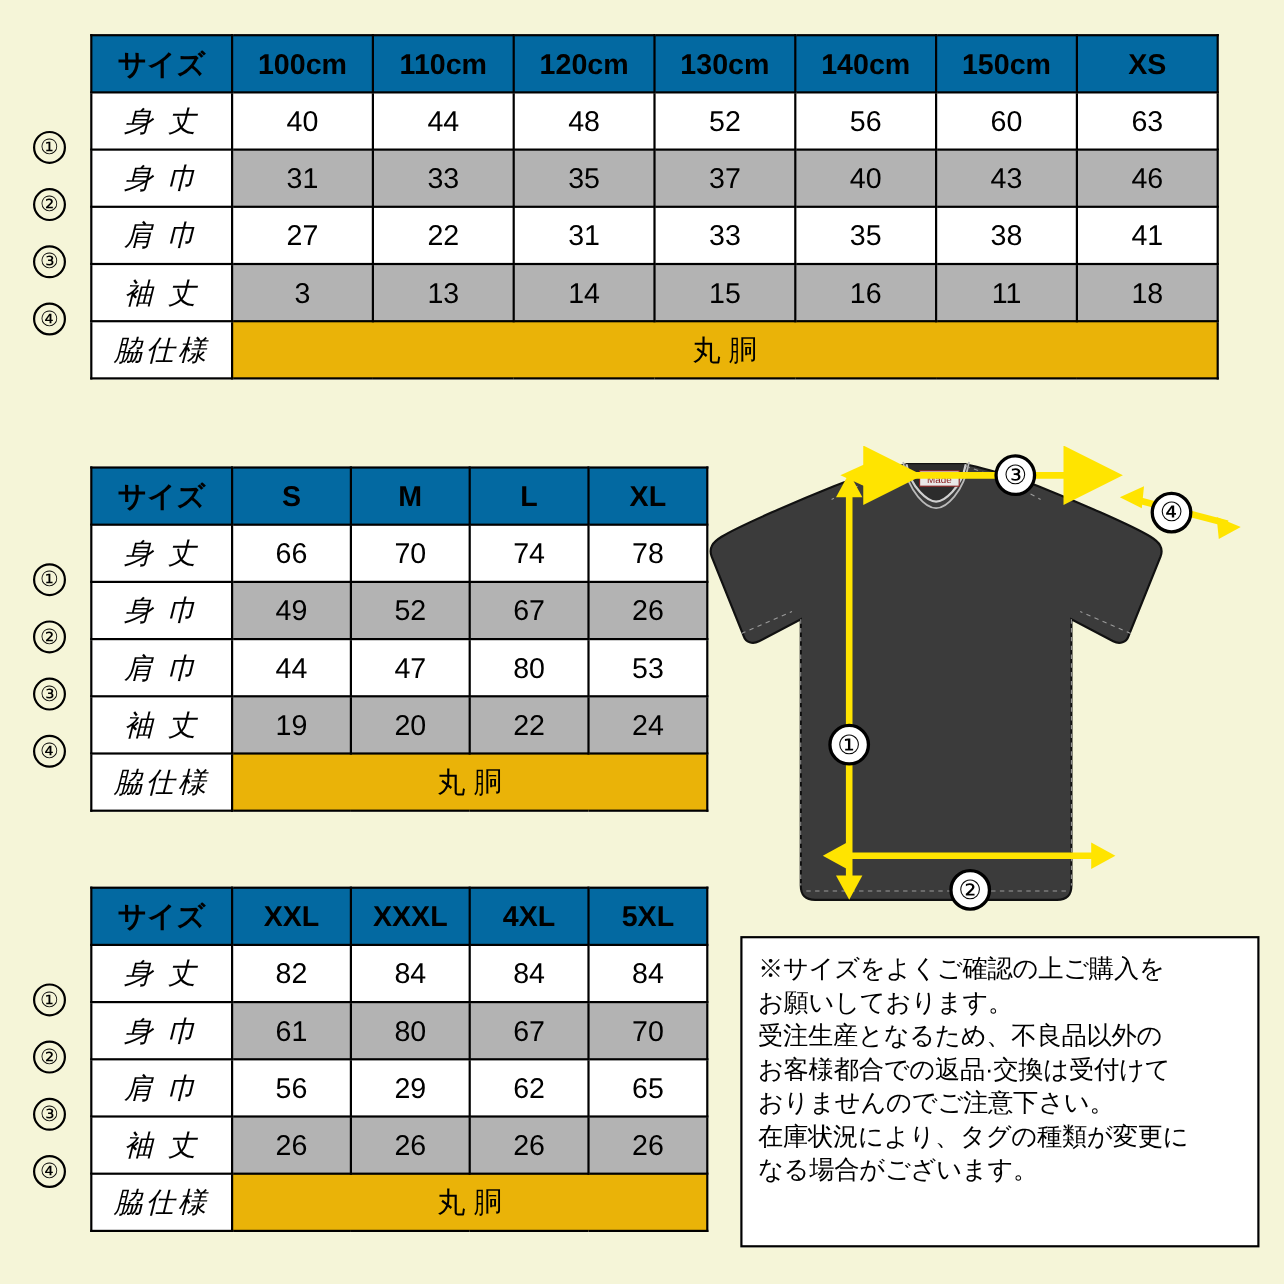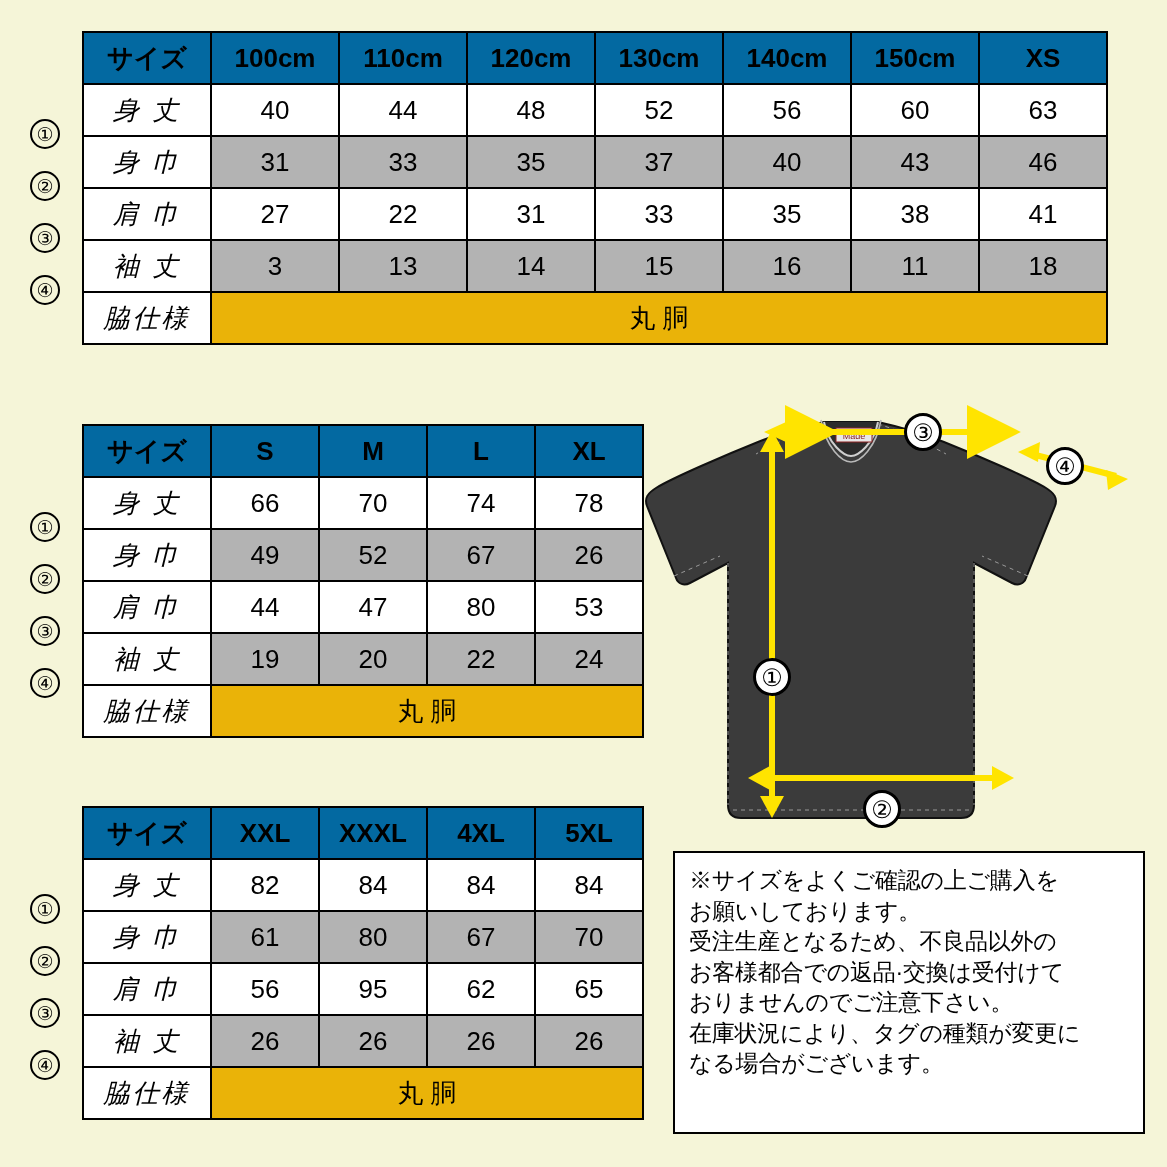--- a/index.html
+++ b/index.html
@@ -293,21 +293,21 @@
     <tr>
       <td class="rowlabel">身 巾</td>
       <td class="shaded">61</td>
       <td class="shaded">80</td>
       <td class="shaded">67</td>
       <td class="shaded">70</td>
     </tr>
     <tr>
       <td class="rowlabel">肩 巾</td>
       <td>56</td>
-      <td>95</td>
+      <td>29</td>
       <td>62</td>
       <td>65</td>
     </tr>
     <tr>
       <td class="rowlabel">袖 丈</td>
       <td class="shaded">26</td>
       <td class="shaded">26</td>
       <td class="shaded">26</td>
       <td class="shaded">26</td>
     </tr>

